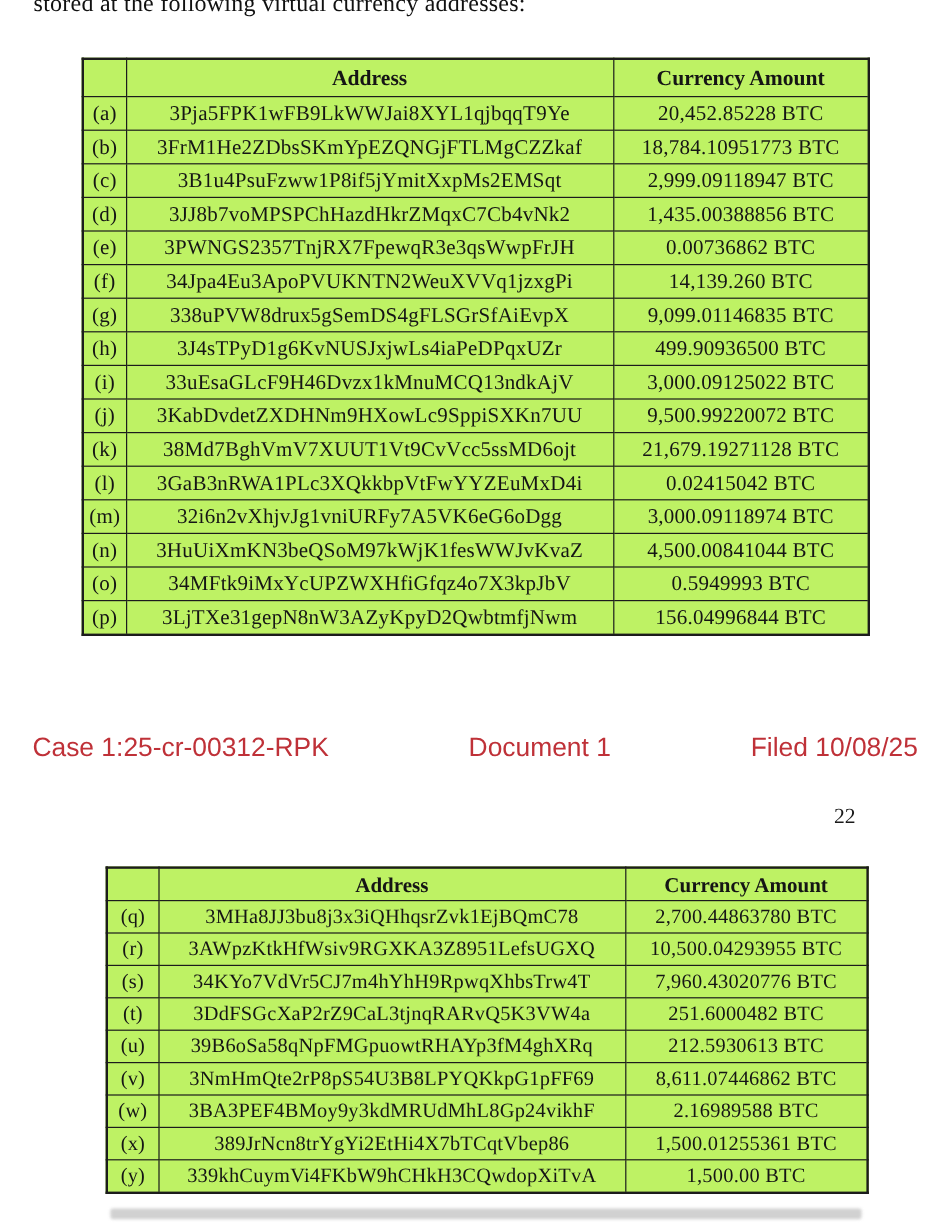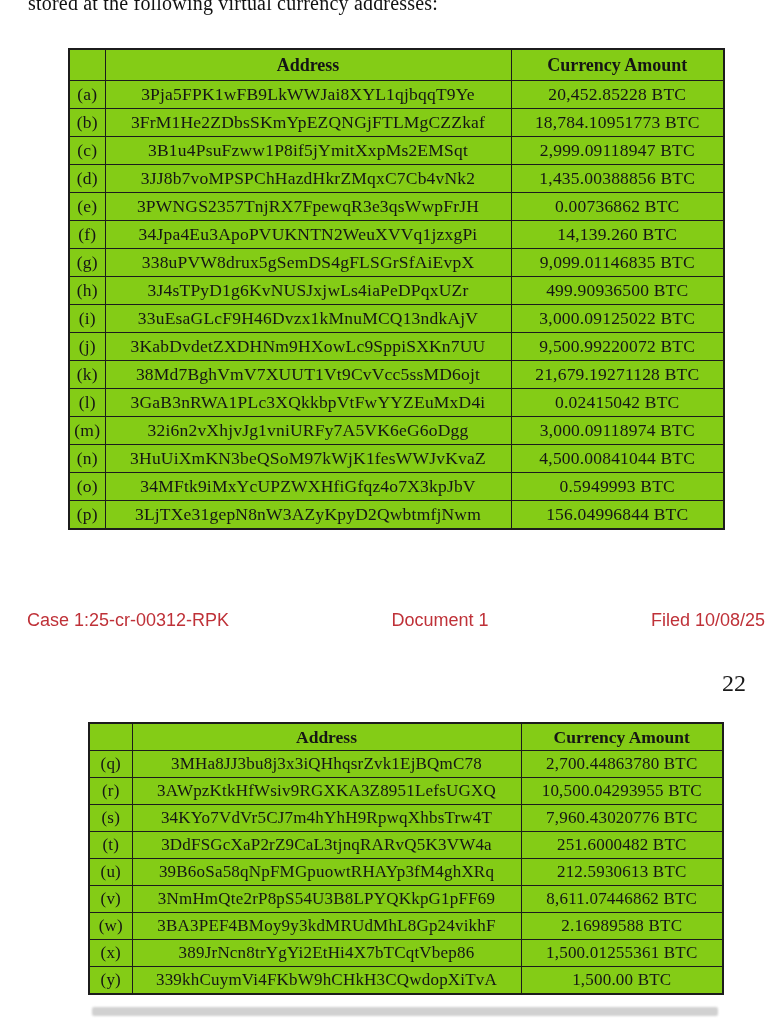--- a/index.html
+++ b/index.html
@@ -24,21 +24,21 @@
     letter-spacing: 0.2px;
     color: #111;
     white-space: nowrap;
   }
 
   
   table.btc-table {
     position: absolute;
     border-collapse: collapse;
     table-layout: fixed;
-    background: #84cc16;
+    background: #bef264;
     border: 2.5px solid #1c1c1c;
   }
   table.btc-table th,
   table.btc-table td {
     border: 1.8px solid #1c1c1c;
     text-align: center;
     vertical-align: middle;
     padding: 0 4px;
     overflow: hidden;
     white-space: nowrap;
@@ -64,30 +64,30 @@
 
   
   .stamp {
     position: absolute;
     left: 27px;
     top: 610px;
     width: 738px;
     display: flex;
     justify-content: space-between;
     font-family: "Liberation Sans", sans-serif;
+    font-size: 22px;
+    white-space: nowrap;
+  }
+
+  
+  .pagenum {
+    position: absolute;
+    left: 695px;
+    top: 670px;
     font-size: 18px;
-    white-space: nowrap;
-  }
-
-  
-  .pagenum {
-    position: absolute;
-    left: 722px;
-    top: 670px;
-    font-size: 24px;
     color: #1a1a1a;
   }
 
   
   .artifact {
     position: absolute;
     left: 92px;
     top: 1007px;
     width: 626px;
     height: 9px;

